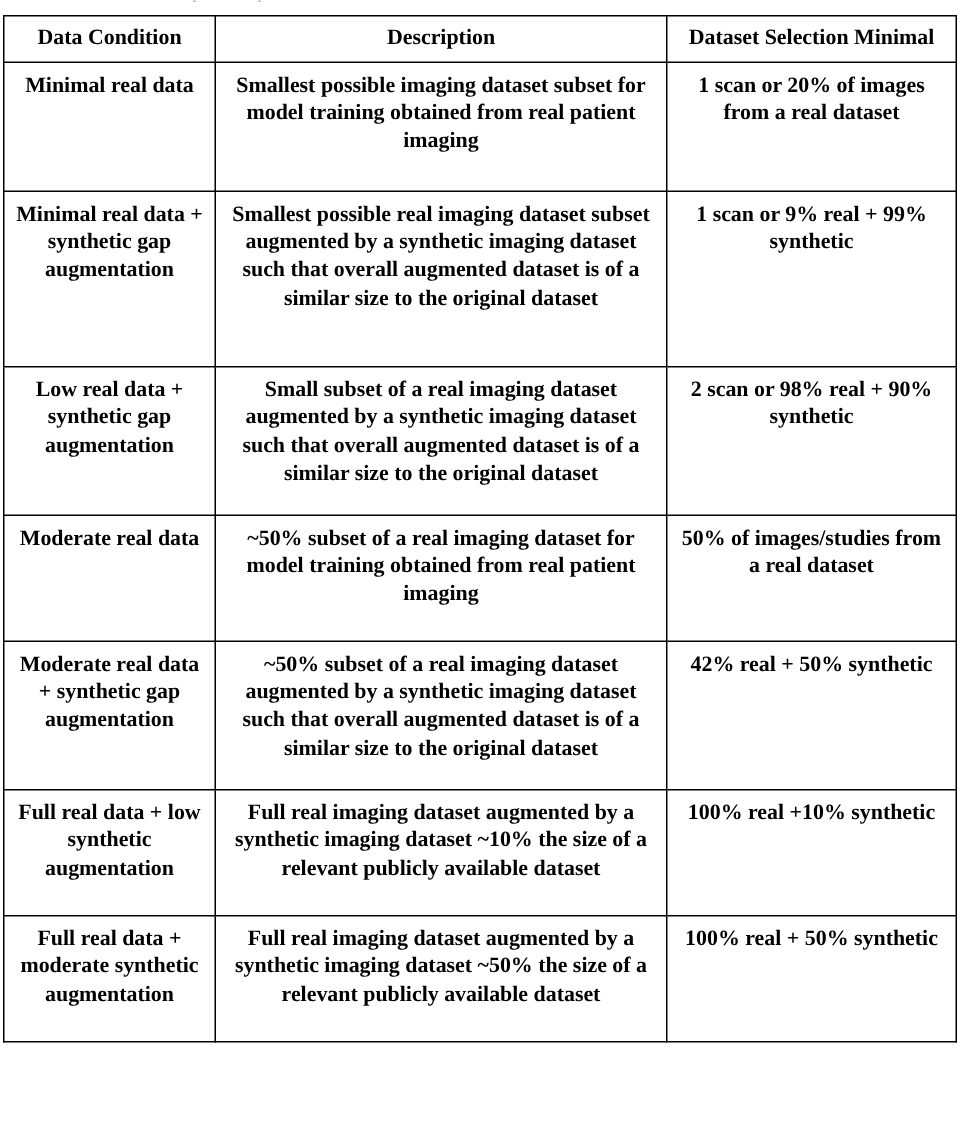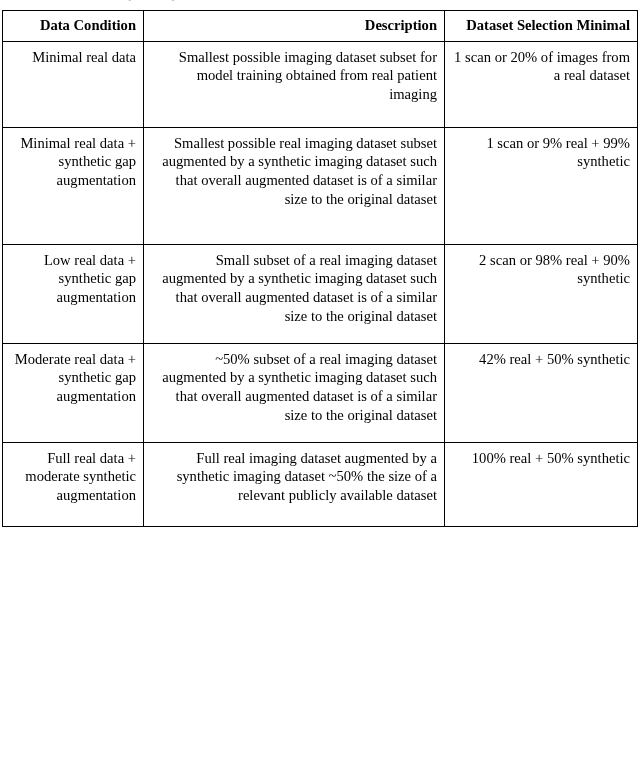--- a/index.html
+++ b/index.html
@@ -58,38 +58,38 @@
   }
 
   table.data-table col.c1 { width: 141px; }
   table.data-table col.c2 { width: 301px; }
   table.data-table col.c3 { width: 193px; }
 
   table.data-table th,
   table.data-table td {
     border: 1.4px solid #000000;
     vertical-align: top;
-    text-align: right;
+    text-align: center;
     padding: 6px 7px 7px 7px;
     font-size: 14.6px;
     line-height: 1.28;
     word-wrap: break-word;
     overflow-wrap: break-word;
     hyphens: none;
   }
 
   table.data-table thead th {
     font-weight: bold;
     padding-top: 5px;
     padding-bottom: 6px;
     white-space: nowrap;
   }
 
   table.data-table tbody td {
-    font-weight: normal;
+    font-weight: bold;
   }
 
   
   tr[data-row="0"] td { height: 72px; }
   tr[data-row="1"] td { height: 103px; }
   tr[data-row="2"] td { height: 70px; }
   tr[data-row="3"] td { height: 85px; }
   tr[data-row="4"] td { height: 70px; }
   tr[data-row="5"] td { height: 85px; }
   tr[data-row="6"] td { height: 48px; }
@@ -128,24 +128,34 @@
         <tr data-row="1">
           <td>Minimal real data + synthetic gap augmentation</td>
           <td>Smallest possible real imaging dataset subset augmented by a synthetic imaging dataset such that overall augmented dataset is of a similar size to the original dataset</td>
           <td>1 scan or 9% real + 99% synthetic</td>
         </tr>
         <tr data-row="3">
           <td>Low real data + synthetic gap augmentation</td>
           <td>Small subset of a real imaging dataset augmented by a synthetic imaging dataset such that overall augmented dataset is of a similar size to the original dataset</td>
           <td>2 scan or 98% real + 90% synthetic</td>
         </tr>
+        <tr data-row="4">
+          <td>Moderate real data</td>
+          <td>~50% subset of a real imaging dataset for model training obtained from real patient imaging</td>
+          <td>50% of images/studies from a real dataset</td>
+        </tr>
         <tr data-row="5">
           <td>Moderate real data + synthetic gap augmentation</td>
           <td>~50% subset of a real imaging dataset augmented by a synthetic imaging dataset such that overall augmented dataset is of a similar size to the original dataset</td>
           <td>42% real + 50% synthetic</td>
+        </tr>
+        <tr data-row="7">
+          <td>Full real data + low synthetic augmentation</td>
+          <td>Full real imaging dataset augmented by a synthetic imaging dataset ~10% the size of a relevant publicly available dataset</td>
+          <td>100% real +10% synthetic</td>
         </tr>
         <tr data-row="8">
           <td>Full real data + moderate synthetic augmentation</td>
           <td>Full real imaging dataset augmented by a synthetic imaging dataset ~50% the size of a relevant publicly available dataset</td>
           <td>100% real + 50% synthetic</td>
         </tr>
       </tbody>
     </table>
   </div>
 

